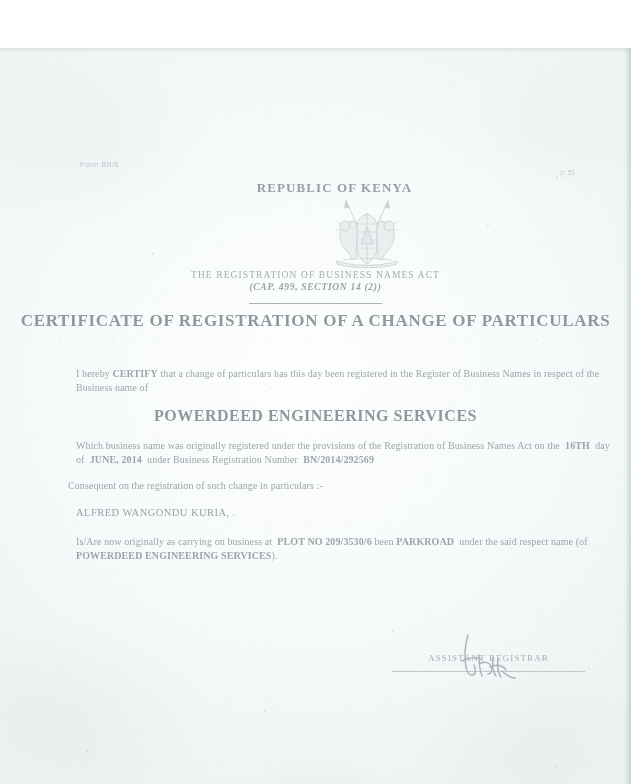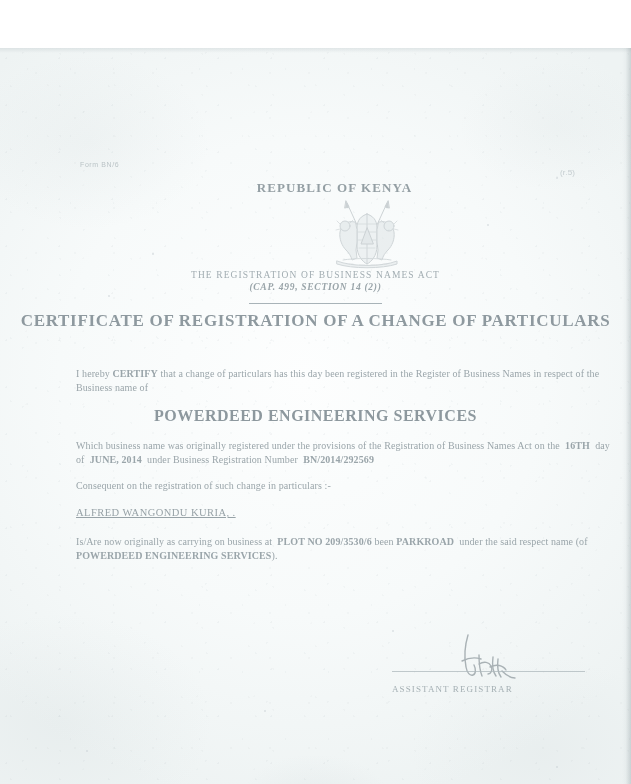--- a/index.html
+++ b/index.html
@@ -160,42 +160,42 @@
   #biz-name {
     left: 0; top: 359px;
     width: 631px;
     text-align: center;
     font-size: 16px;
     font-weight: bold;
     color: #8d989e;
     letter-spacing: .5px;
   }
   #p-orig { left: 76px; top: 391px; width: 535px; }
-  #p-conseq { left: 76px; top: 431px; width: 500px; }
+  #p-conseq { left: 68px; top: 431px; width: 500px; }
   #p-person {
     left: 76px; top: 459px;
     font-size: 10.5px;
     color: #97a2a7;
     letter-spacing: .45px;
-    text-decoration: underline;
   }
   #p-address { left: 76px; top: 487px; width: 535px; }
   #p-given { left: 76px; top: 531px; width: 500px; }
 
   
   #sig-line {
     position: absolute;
     left: 392px; top: 623px;
     width: 193px; height: 0;
     border-top: 1px solid #aeb8bc;
     opacity: .75;
   }
   #sig-label {
-    left: 392px; top: 636px;
+    left: 392px; top: 605px;
     width: 193px;
+    text-align: center;
     font-size: 9px;
     color: #a5b0b4;
     letter-spacing: 1.1px;
   }
   #signature {
     position: absolute;
     left: 446px; top: 583px;
     width: 80px; height: 52px;
     opacity: .55;
   }

